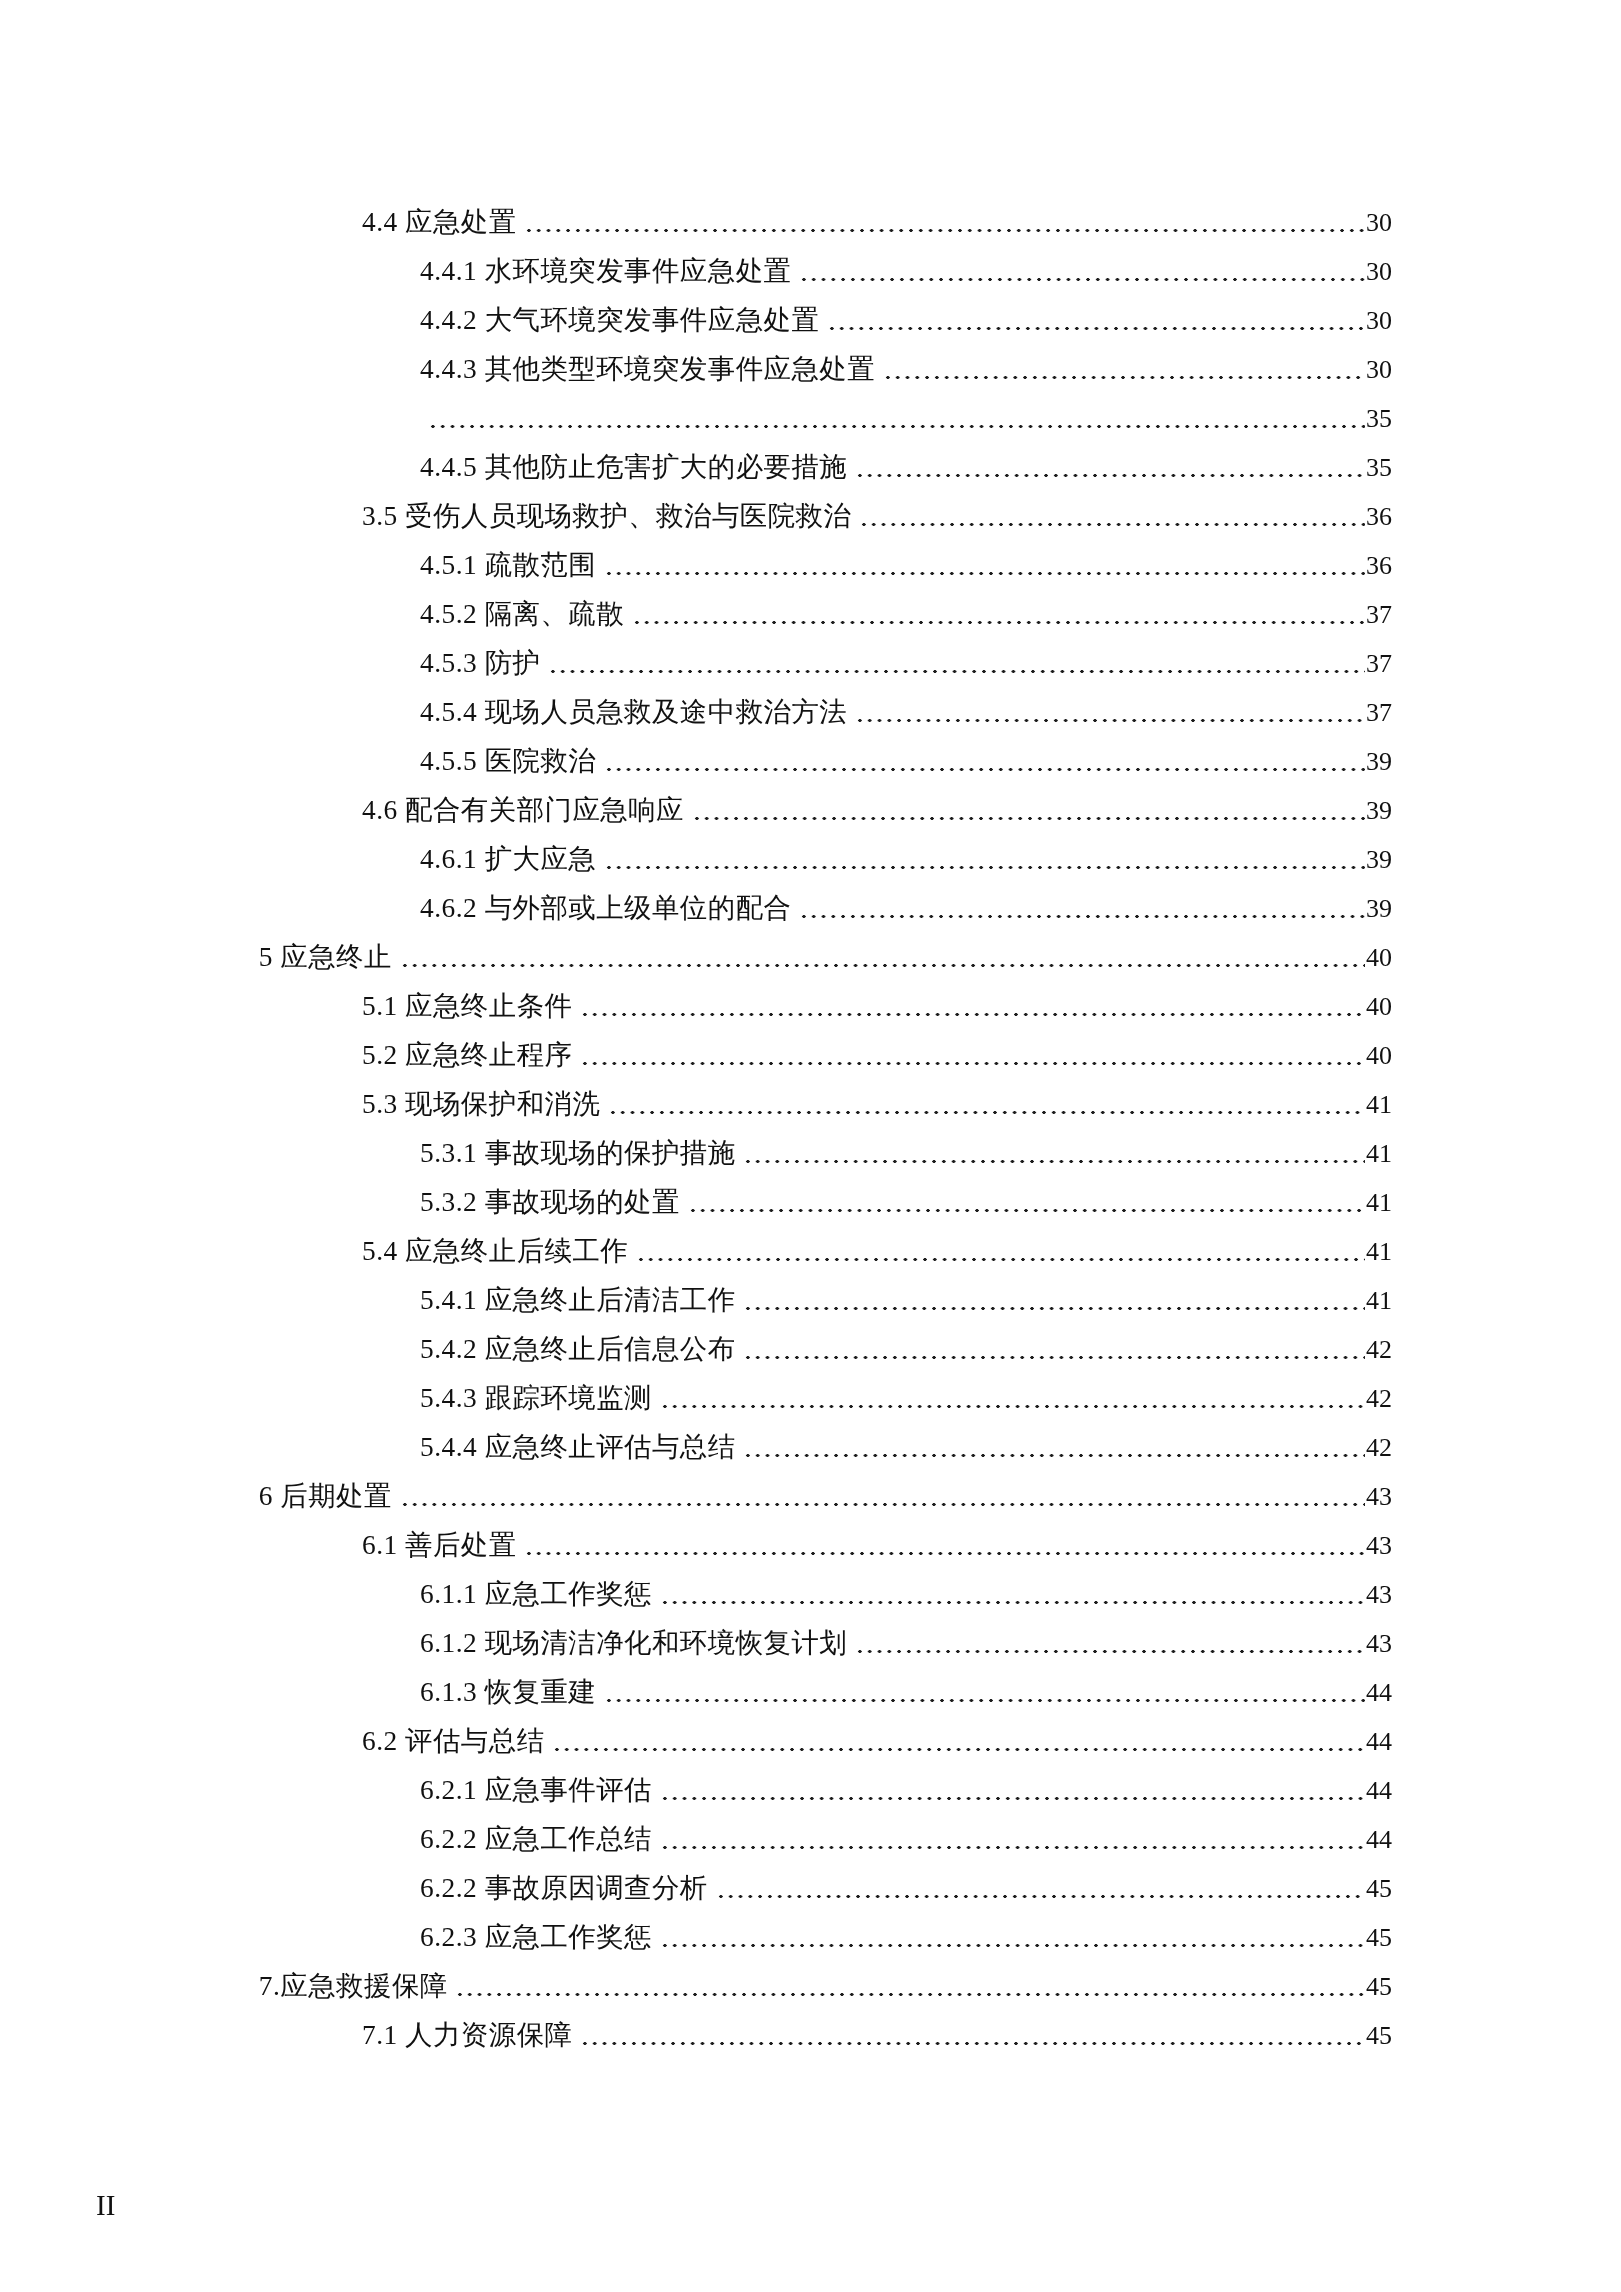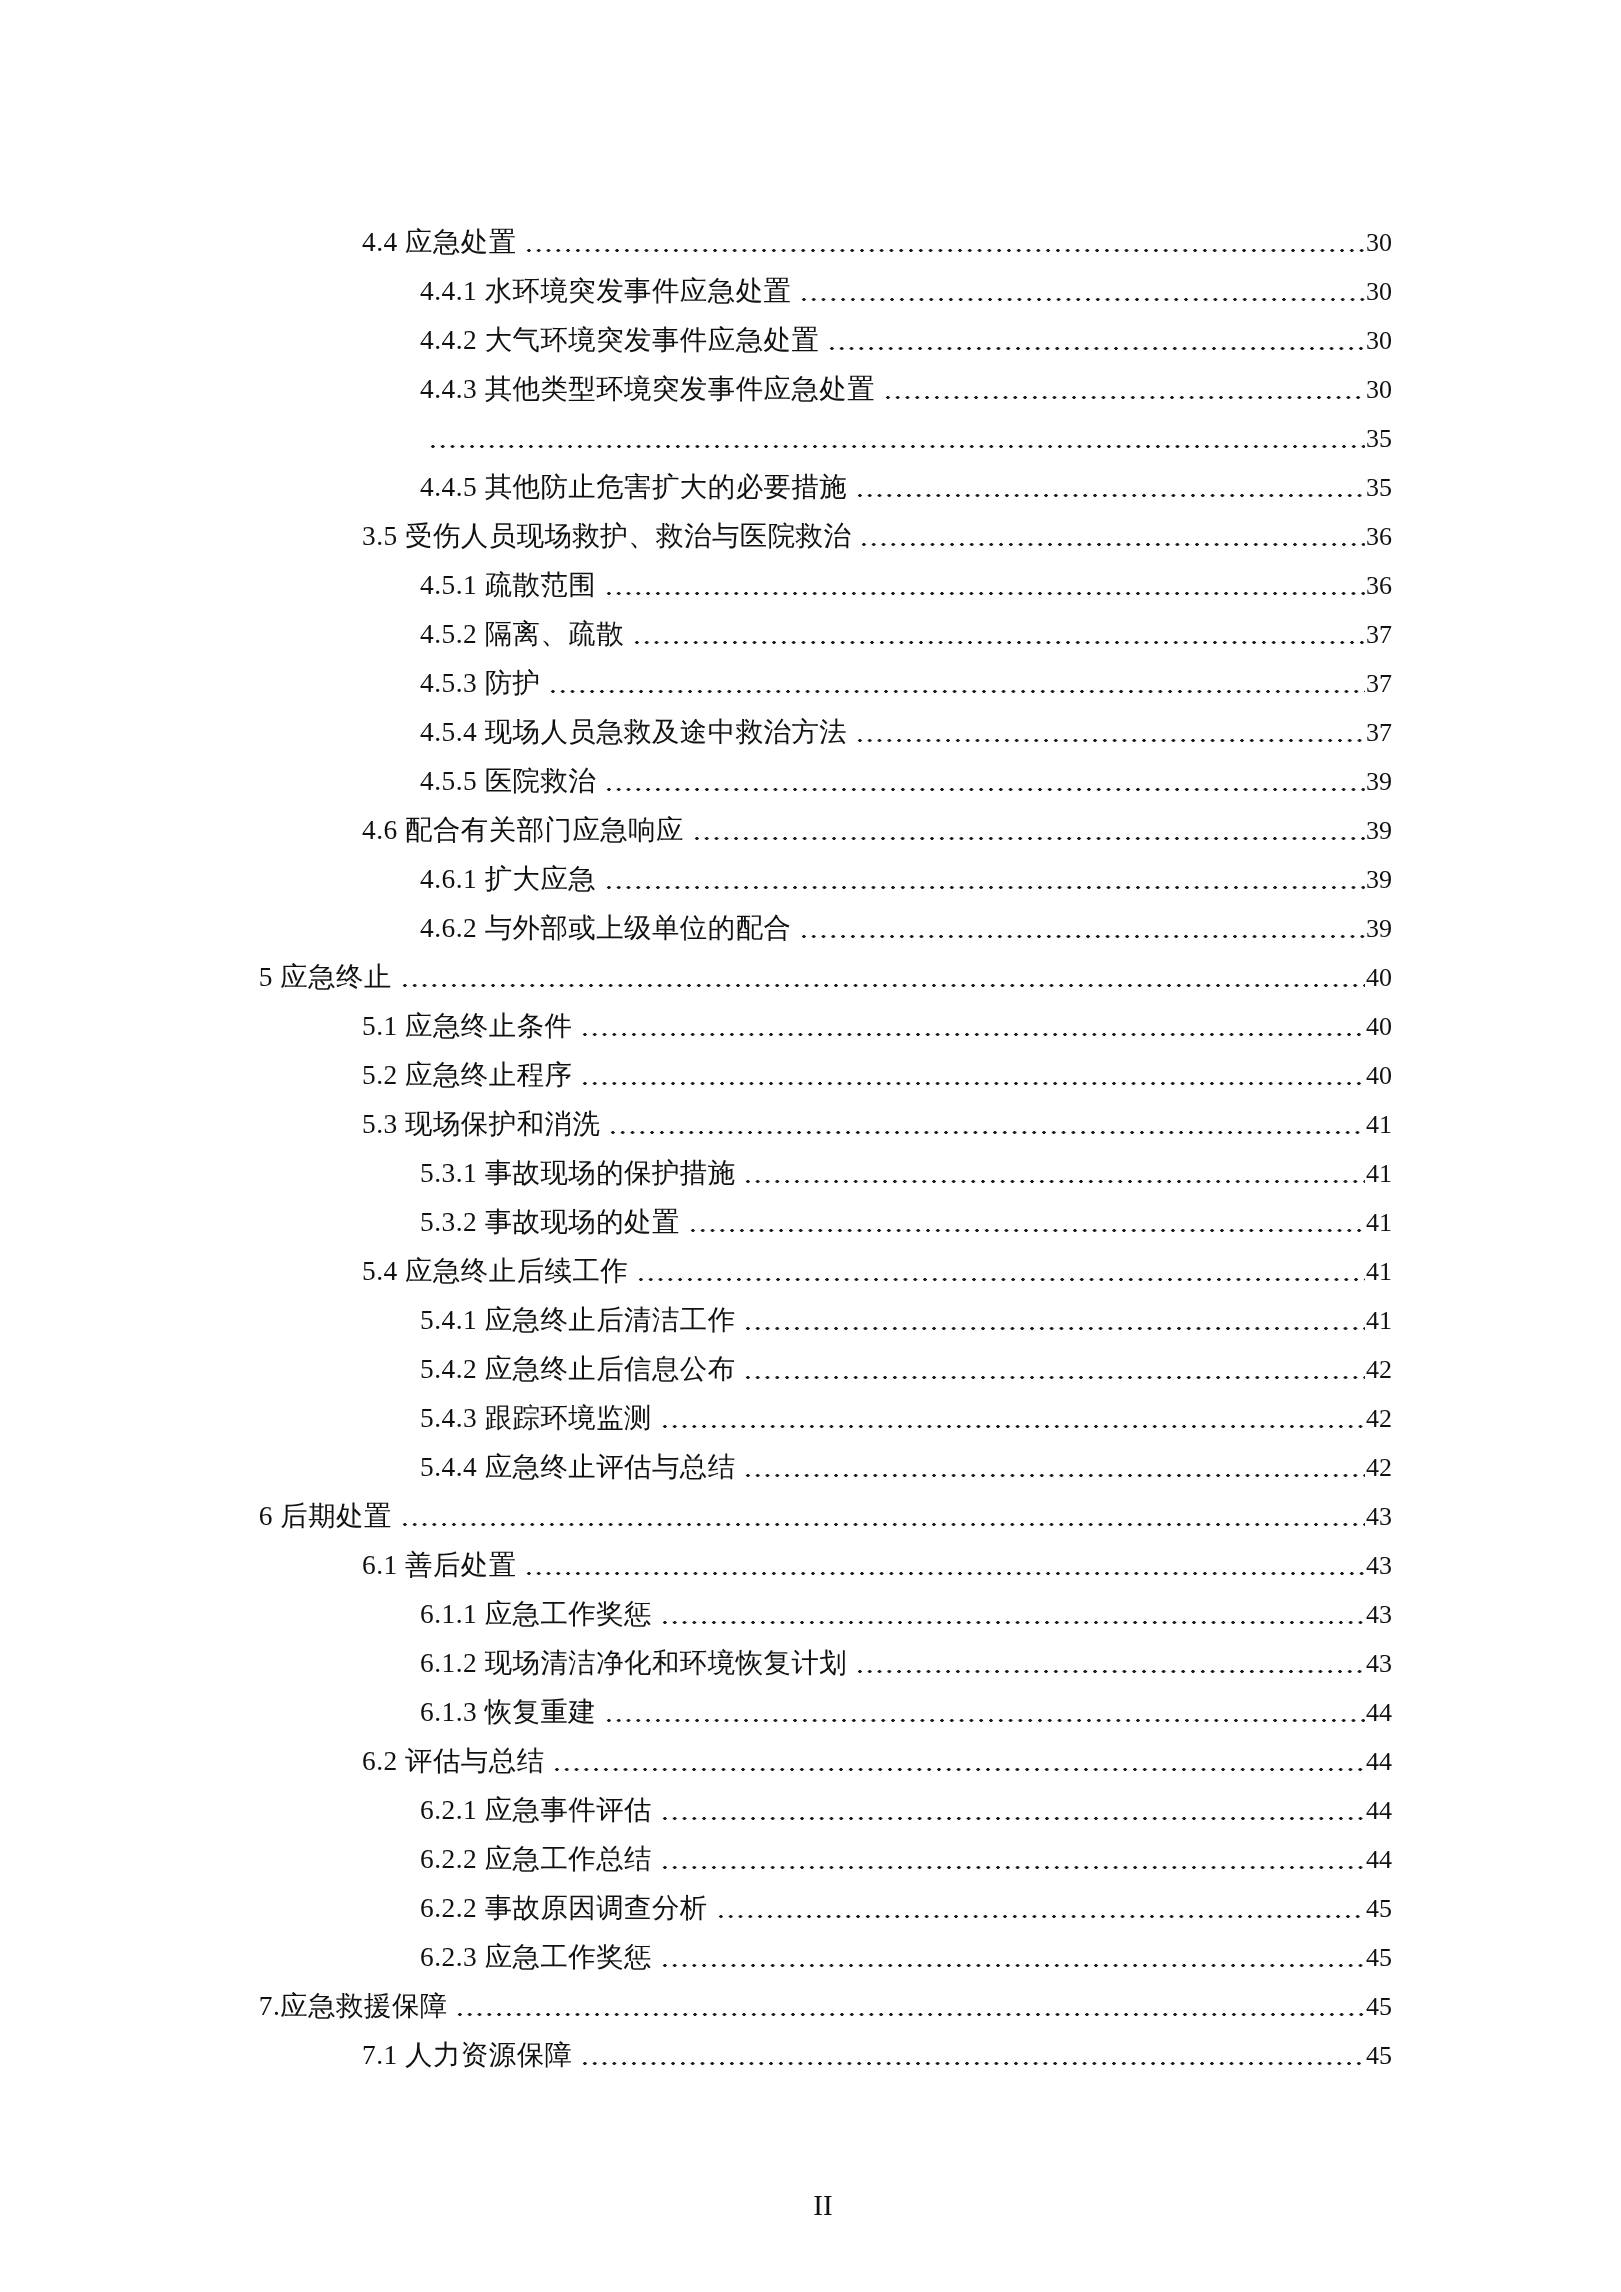--- a/index.html
+++ b/index.html
@@ -12,21 +12,21 @@
     width: 1621px;
     height: 2293px;
     background: #ffffff;
     font-family: "Liberation Serif", "DejaVu Serif", serif;
     color: #111111;
     overflow: hidden;
   }
   .toc {
     position: absolute;
     left: 247px;
-    top: 212px;
+    top: 192px;
     width: 1145px;
   }
   .toc-row {
     display: flex;
     align-items: flex-end;
     height: 49px;
     box-sizing: border-box;
     padding-bottom: 3.9px;
     font-size: 27.4px;
     line-height: 1.1;
@@ -51,22 +51,21 @@
   .toc-page {
     white-space: nowrap;
     font-size: 26px;
   }
   .footer {
     position: absolute;
     top: 2189px;
     left: 0;
     width: 1590px;
     box-sizing: border-box;
-    padding-left: 56px;
-    text-align: center;
+    padding-left: 96px;
     font-size: 29px;
   }
 </style>
 </head>
 <body>
 
 <div class="page">
   <div class="toc" id="toc">
   <div class="toc-row lvl2">
     <span class="toc-label">4.4 应急处置</span>

